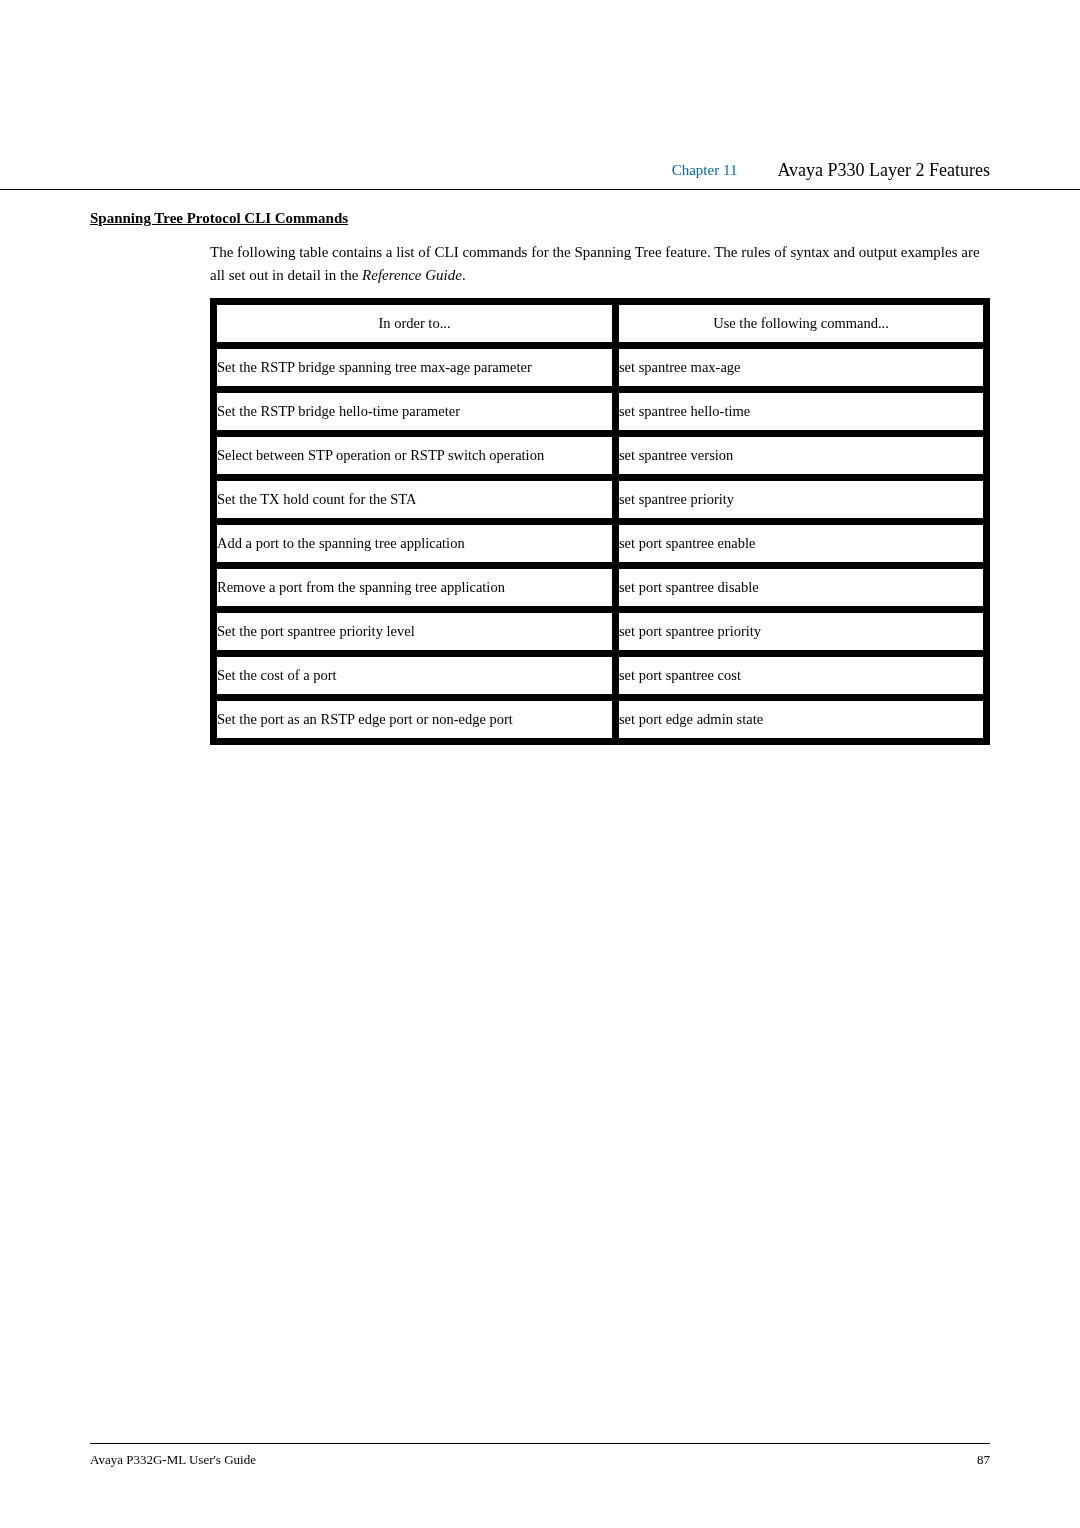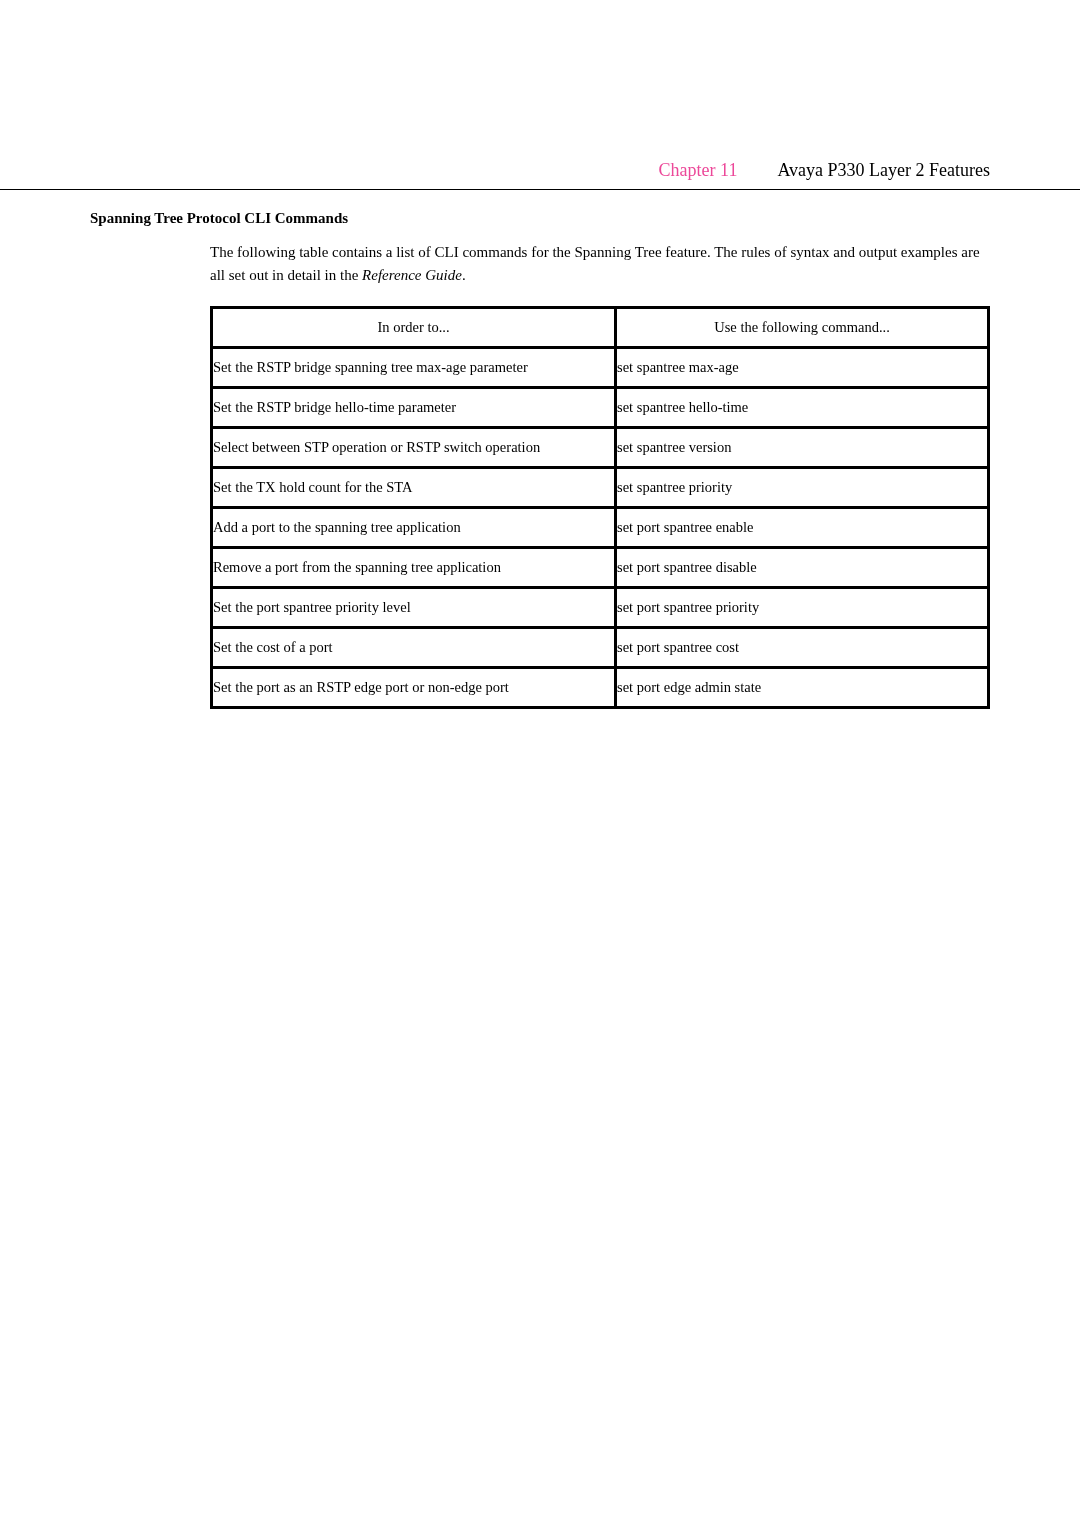--- a/index.html
+++ b/index.html
@@ -28,62 +28,63 @@
     .header-bar {
       display: flex;
       justify-content: flex-end;
       align-items: center;
       padding: 160px 90px 8px 90px;
       border-bottom: 1px solid #000;
       margin-bottom: 20px;
     }
 
     .header-chapter {
-      font-size: 18px;
-      color: #ec4899;
+      font-size: 15px;
+      color: #0369a1;
     }
 
     .header-title {
       font-size: 18px;
       color: #000;
       margin-left: 40px;
     }
 
     .main-content {
       padding: 0 90px;
     }
 
     .section-heading {
       font-size: 15px;
       font-weight: bold;
       margin-bottom: 14px;
+      text-decoration: underline;
     }
 
     .intro-text {
       font-size: 15px;
       line-height: 1.5;
       margin-left: 120px;
-      margin-bottom: 20px;
+      margin-bottom: 12px;
     }
 
     .intro-text em {
       font-style: italic;
     }
 
     .cmd-table {
       width: 100%;
       border-collapse: collapse;
       margin-left: 120px;
       width: calc(100% - 120px);
       font-size: 14.5px;
     }
 
     .cmd-table th,
     .cmd-table td {
-      border: 3px solid #000000;
+      border: 7px solid #000000;
       padding: 8px 0;
       vertical-align: top;
       line-height: 1.45;
     }
 
     .cmd-table th {
       font-weight: normal;
       background: #fff;
     }
 
@@ -181,14 +182,18 @@
           </tr>
           <tr>
             <td class="col-left">Set the port as an RSTP edge port or non-edge port</td>
             <td class="col-right">set port edge admin state</td>
           </tr>
         </tbody>
     </table>
 
   </div>
 
+  <div class="footer-bar">
+    <span class="footer-left">Avaya P332G-ML User's Guide</span>
+    <span class="footer-right">87</span>
+  </div>
 
 </div>
 
 </body></html>

